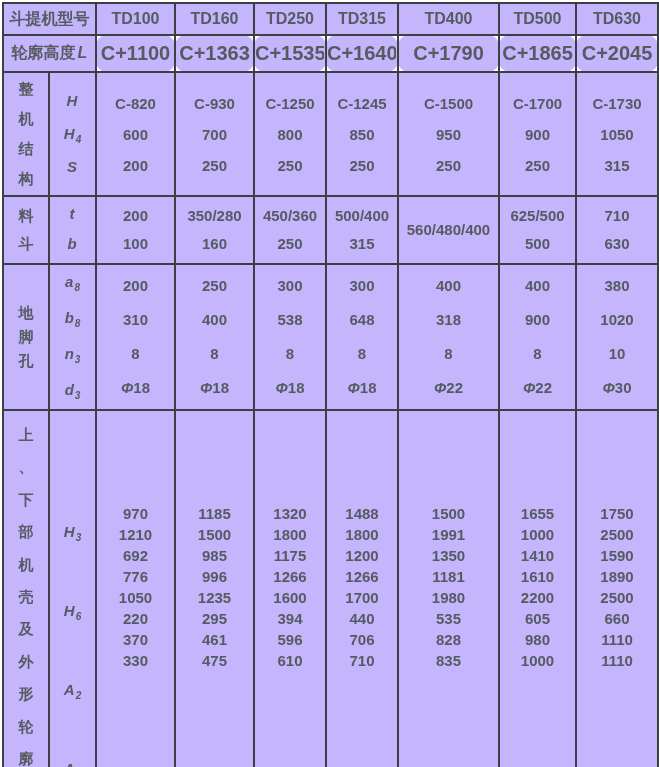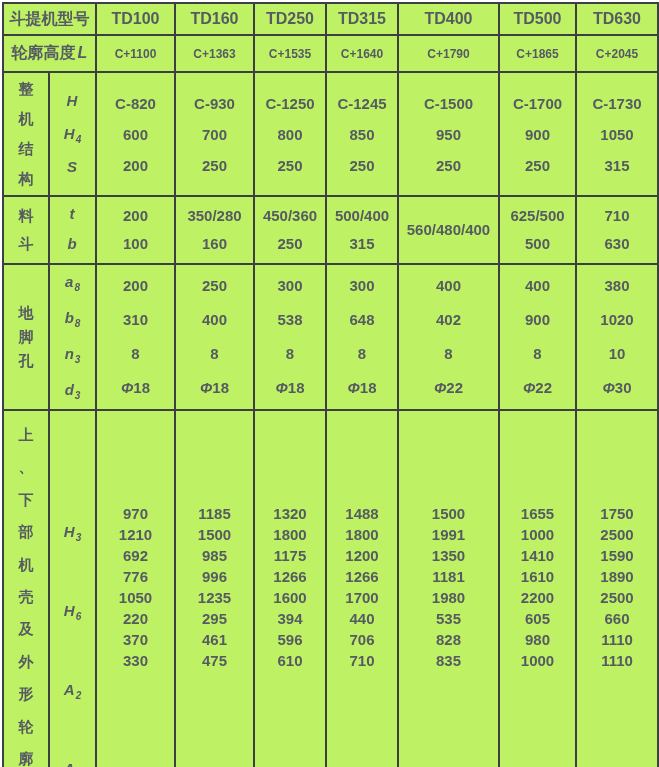--- a/index.html
+++ b/index.html
@@ -15,27 +15,27 @@
     table-layout: fixed;
     margin: 2px 0 0 2px;
     width: 655px;
   }
   td {
     border: 2px solid #3d4043;
     text-align: center;
     vertical-align: middle;
     padding: 0;
     overflow: hidden;
-    background: #bef264;
+    background: #c4b5fd;
   }
   
   tr.r-head  { height: 32px; }
   tr.r-height{ height: 37px; }
   .hcell { font-size: 16px; }
-  .vcellh { font-size: 12px; }
+  .vcellh { font-size: 20px; border-radius: 11px; }
   .ivar { font-style: italic; margin-left: 2px; }
 
   
   tr.s1 { height: 124px; }
   tr.s2 { height: 68px;  }
   tr.s3 { height: 146px; }
   tr.s4 { height: 353px; }
 
   .gcell { font-size: 15px; }
   .vcell { font-size: 15px; }
@@ -222,21 +222,21 @@
           <div class="ln">Φ18</div>
         </td>
     <td class="vcell">
           <div class="ln">300</div>
           <div class="ln">648</div>
           <div class="ln">8</div>
           <div class="ln">Φ18</div>
         </td>
     <td class="vcell">
           <div class="ln">400</div>
-          <div class="ln">402</div>
+          <div class="ln">318</div>
           <div class="ln">8</div>
           <div class="ln">Φ22</div>
         </td>
     <td class="vcell">
           <div class="ln">400</div>
           <div class="ln">900</div>
           <div class="ln">8</div>
           <div class="ln">Φ22</div>
         </td>
     <td class="vcell">

